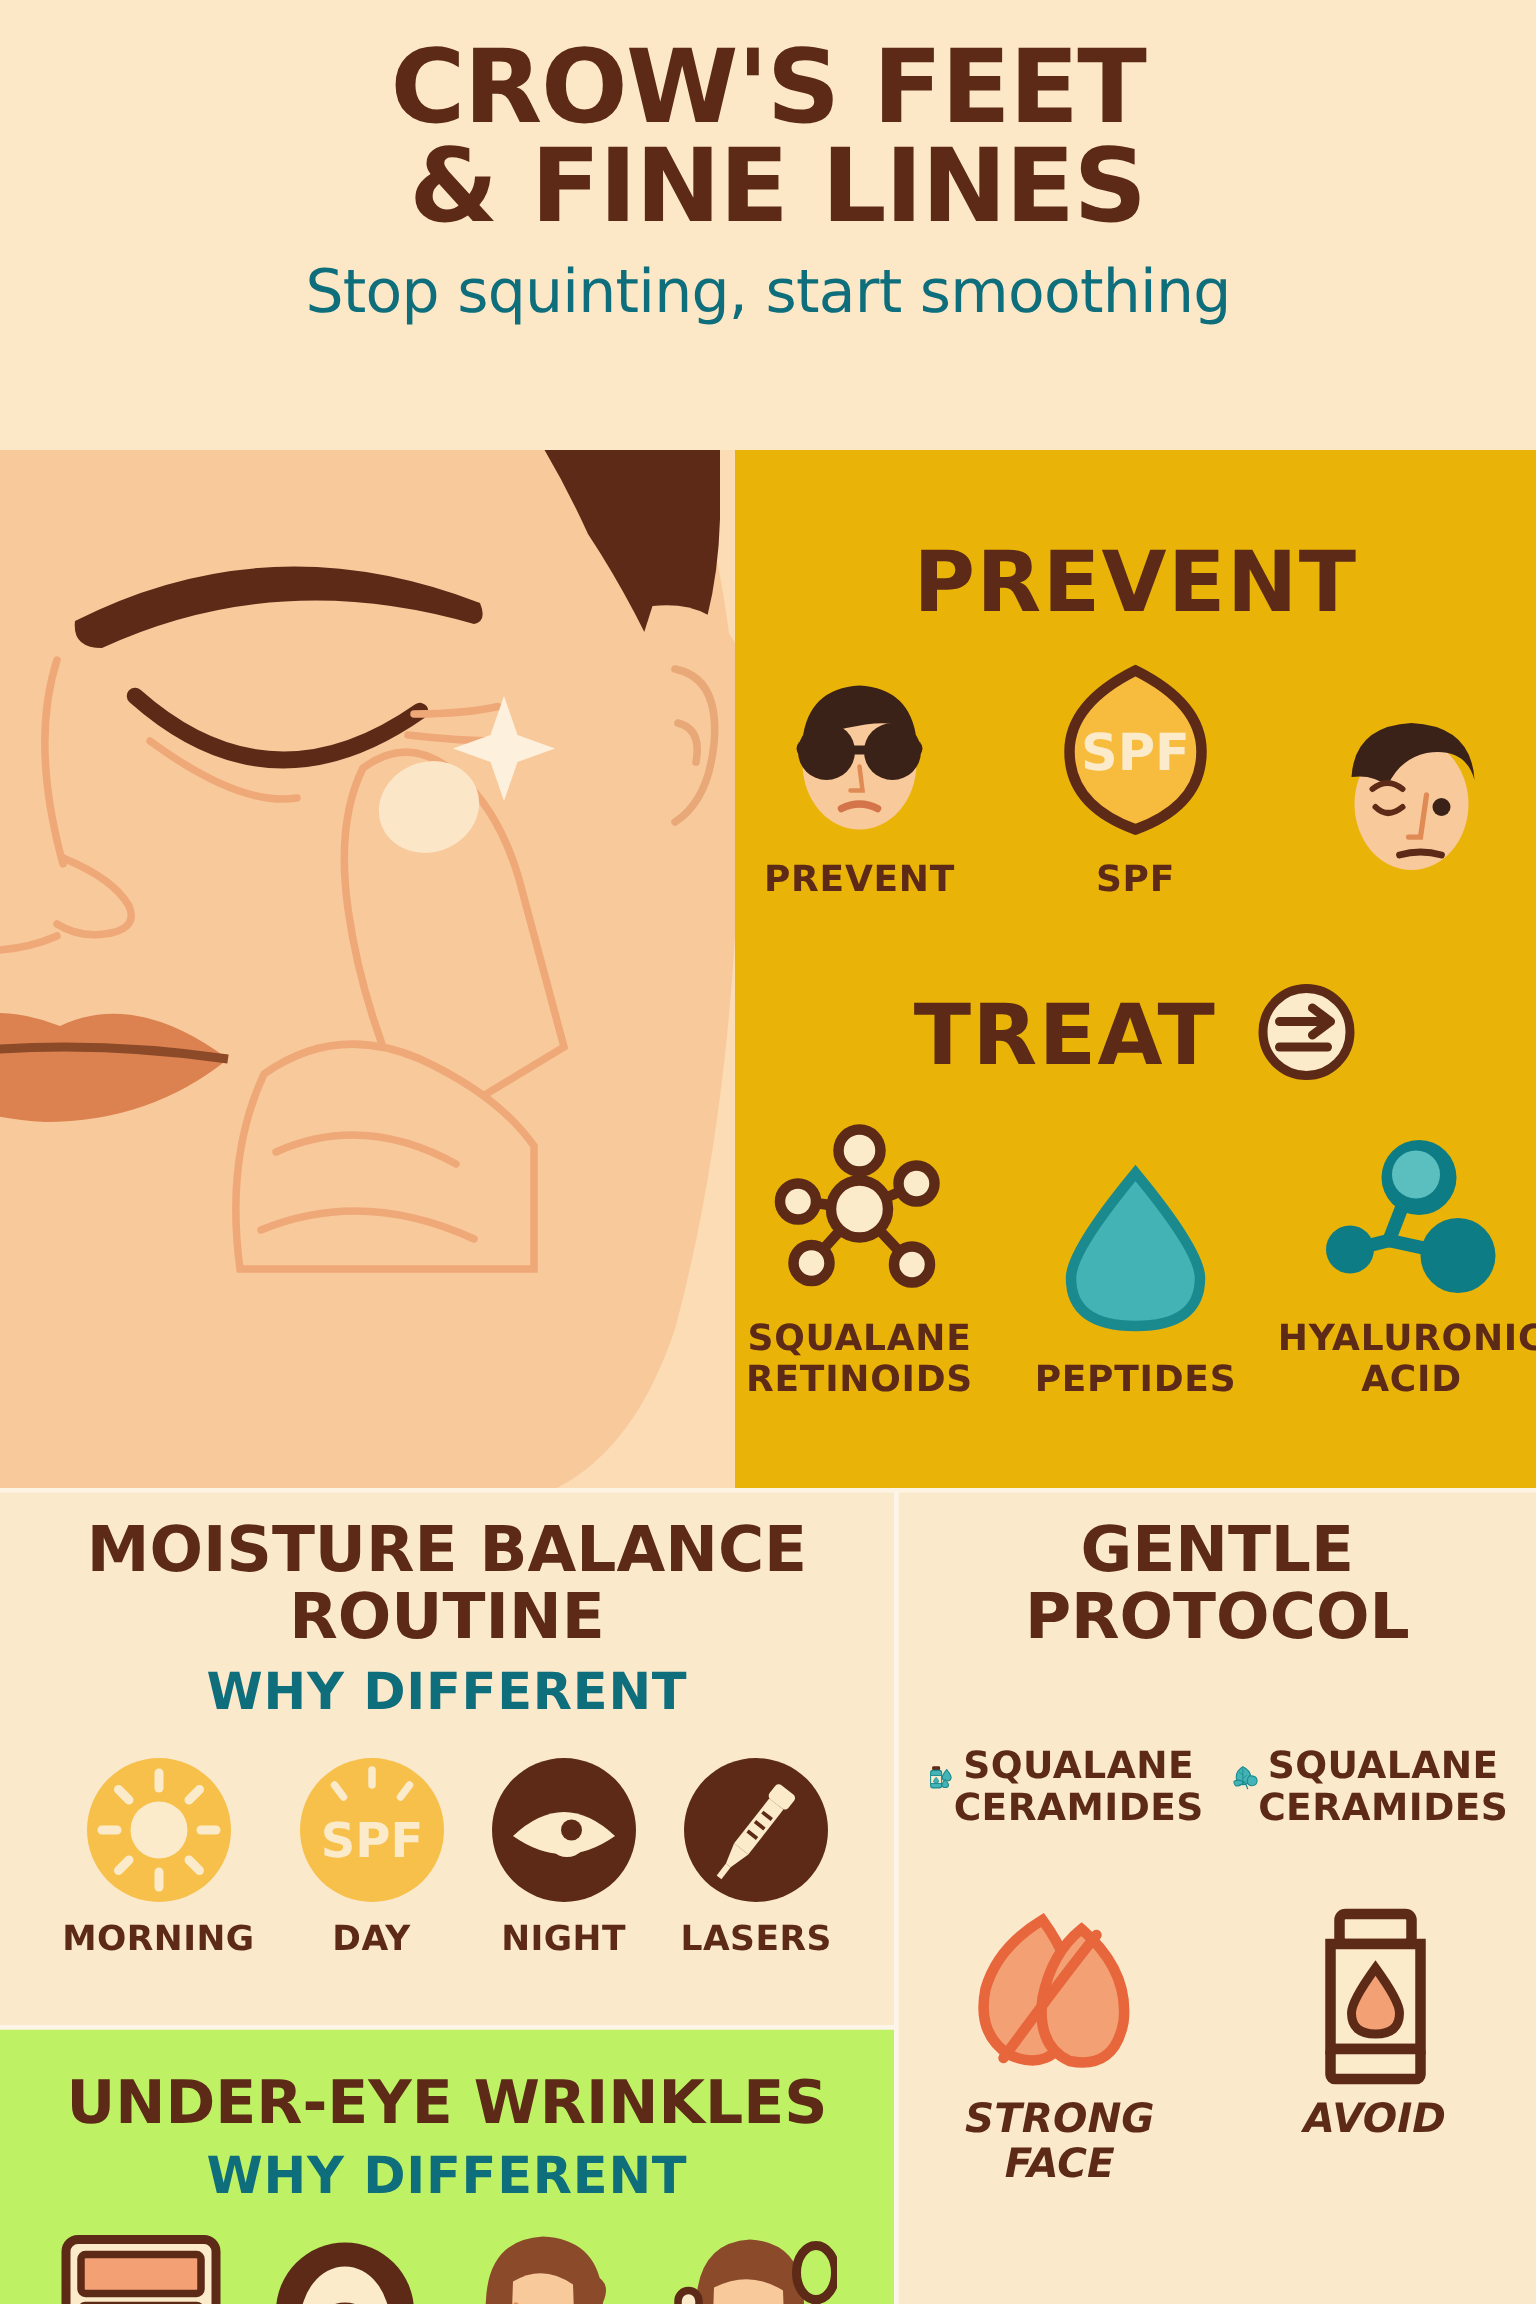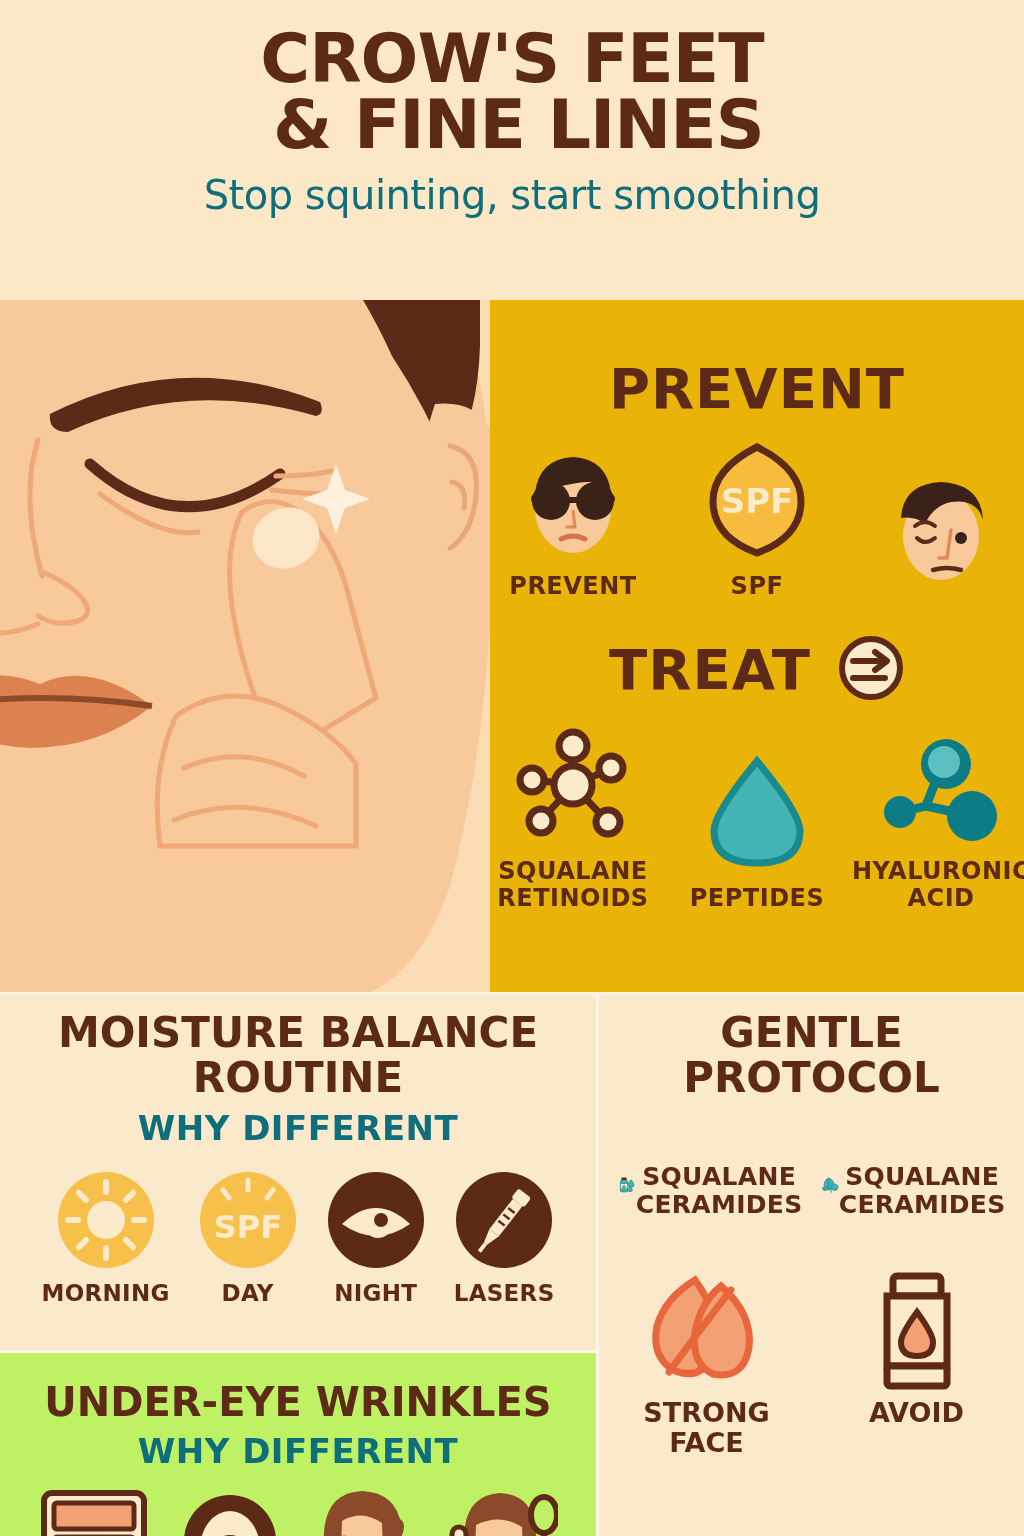--- a/index.html
+++ b/index.html
@@ -47,21 +47,21 @@
     font-family: "DejaVu Sans", sans-serif; letter-spacing: 1px;
   }
   .prevent-title { font-size: 56px; margin-top: 56px; }
   .icon-row { display: flex; justify-content: center; align-items: flex-end; gap: 34px; margin-top: 18px; }
   .icon-cell { display: flex; flex-direction: column; align-items: center; width: 150px; }
   .icon-label {
     margin-top: 12px; font-size: 24px; font-weight: 700; color: #5C2A17;
     text-align: center; letter-spacing: 0.5px; font-family: "DejaVu Sans", sans-serif;
     line-height: 1.12;
   }
-  .treat-head { display: flex; align-items: center; justify-content: center; gap: 26px; margin-top: 34px; }
+  .treat-head { display: flex; align-items: center; justify-content: center; gap: 26px; margin-top: 54px; }
   .treat-title { font-size: 56px; }
   .badge { flex: none; }
 
   
   .panel-ml {
     position: absolute; left: 0; top: 995px; width: 596px; height: 355px;
     background: #FBE9CC; padding-top: 16px;
   }
   .panel-bl {
     position: absolute; left: 0; top: 1353px; width: 596px; height: 183px;
@@ -89,21 +89,21 @@
     margin-top: 10px; font-size: 23px; font-weight: 700; color: #5C2A17;
     font-family: "DejaVu Sans", sans-serif; letter-spacing: 0.3px;
   }
   .gp-row { display: flex; justify-content: center; align-items: flex-end; gap: 18px; margin-top: 20px; }
   .gp-cell { display: flex; flex-direction: row; align-items: center; width: 185px; }
   .gp-label {
     margin-top: 12px; font-size: 25px; font-weight: 700; color: #5C2A17; text-align: center;
     line-height: 1.12; font-family: "DejaVu Sans", sans-serif; letter-spacing: 0.3px;
   }
   .bl-row { display: flex; justify-content: center; align-items: flex-start; gap: 28px; margin-top: 16px; }
-  .br-row { display: flex; justify-content: center; align-items: flex-start; gap: 40px; margin-top: 22px; }
+  .br-row { display: flex; justify-content: center; align-items: flex-start; gap: 40px; margin-top: 22px; font-style: italic; }
   .br-cell { display: flex; flex-direction: column; align-items: center; width: 170px; }
   .br-label {
     margin-top: 8px; font-size: 27px; font-weight: 700; color: #5C2A17; text-align: center;
     line-height: 1.1; font-family: "DejaVu Sans", sans-serif;
   }
 </style>
 </head>
 <body>
 
 <div class="poster">

